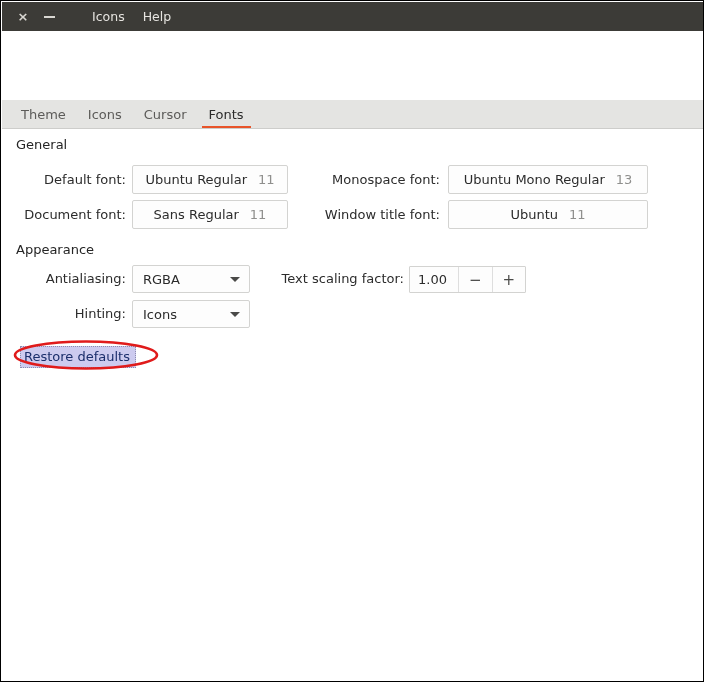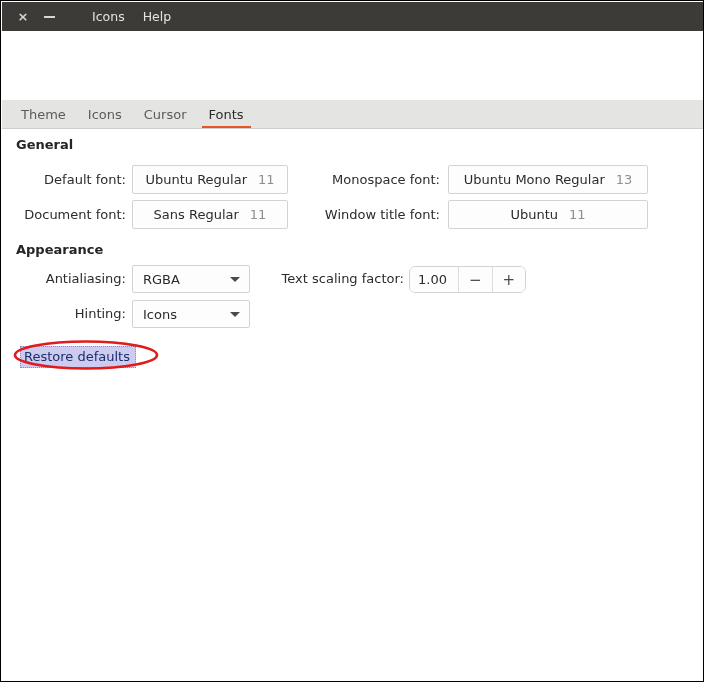--- a/index.html
+++ b/index.html
@@ -150,21 +150,21 @@
     position: absolute;
     left: 1px; top: 128px;
     width: 702px;
     height: 552px;
     background: #ffffff;
   }
 
   .section-title {
     position: absolute;
     font-size: 13px;
-    font-weight: bold;
+    font-weight: normal;
     color: #252525;
     user-select: none;
   }
 
   .field-label {
     position: absolute;
     font-size: 13px;
     color: #2c2c2c;
     text-align: right;
     user-select: none;
@@ -222,21 +222,21 @@
     flex: none;
   }
 
   
   .spin {
     position: absolute;
     height: 27px;
     display: flex;
     align-items: stretch;
     border: 1px solid #d3d3d1;
-    border-radius: 6px;
+    border-radius: 1px;
     background: #fdfdfd;
     box-sizing: border-box;
     overflow: hidden;
   }
   .spin .sval {
     width: 47px;
     display: flex;
     align-items: center;
     padding-left: 8px;
     font-size: 13px;

